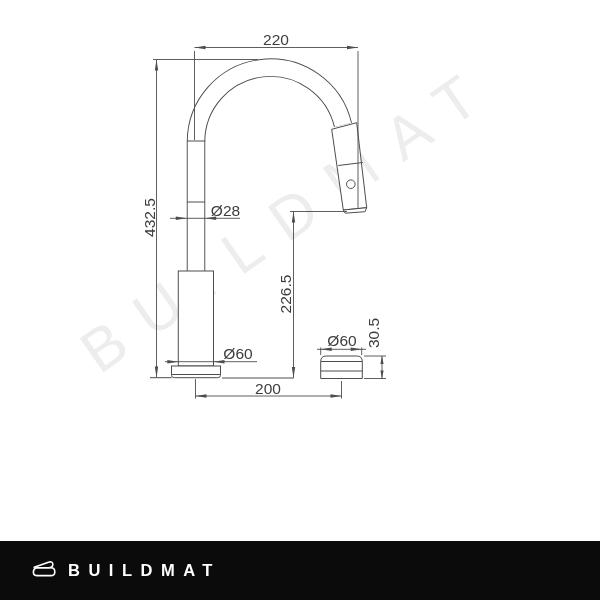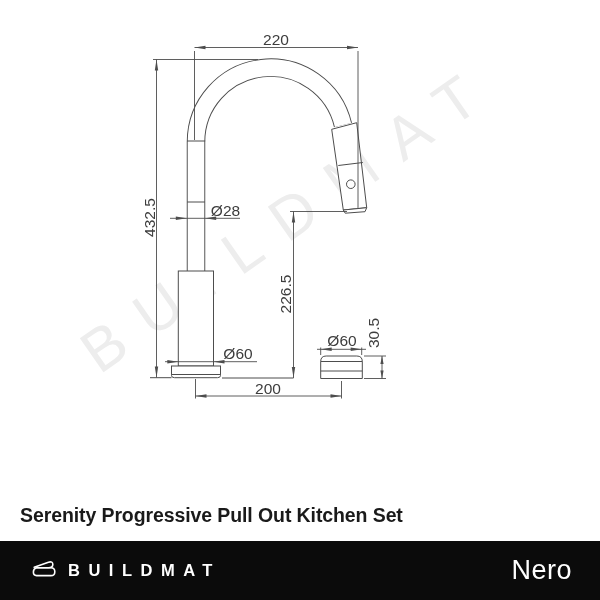--- a/index.html
+++ b/index.html
@@ -126,28 +126,26 @@
     <text class="dim-text" x="276" y="45" text-anchor="middle">220</text>
     <text class="dim-text" transform="translate(154.5,217.5) rotate(-90)" text-anchor="middle">432.5</text>
     <text class="dim-text" x="225.5" y="215.5" text-anchor="middle">Ø28</text>
     <text class="dim-text" transform="translate(290.5,294) rotate(-90)" text-anchor="middle">226.5</text>
     <text class="dim-text" x="238" y="358.5" text-anchor="middle">Ø60</text>
     <text class="dim-text" x="268" y="394" text-anchor="middle">200</text>
     <text class="dim-text" x="342" y="346" text-anchor="middle">Ø60</text>
     <text class="dim-text" transform="translate(378.5,333) rotate(-90)" text-anchor="middle">30.5</text>
   </svg>
 
-  <div class="product-title">Serenity Progressive Pull Out Kitchen Set</div>
 
   <div class="footer">
     <div class="brand">
       <svg width="27" height="23" viewBox="0 0 34 28">
         <g stroke="#ffffff" stroke-width="2" fill="none" stroke-linecap="round" stroke-linejoin="round">
           <path d="M4,10 L22,3.5 Q27.5,2 27.5,6.5 Q27.5,10.5 22,10.5 L7,10.5"></path>
           <path d="M7,10.5 L25,10.5 Q30,10.5 30,15.5 Q30,20.5 25,20.5 L7,20.5 Q3,20.5 3,16 Q3,11.5 7,10.5"></path>
         </g>
       </svg>
       <span class="brand-name">BUILDMAT</span>
     </div>
-    <span class="nero">Nero</span>
   </div>
 
 </div>
 
 </body></html>

